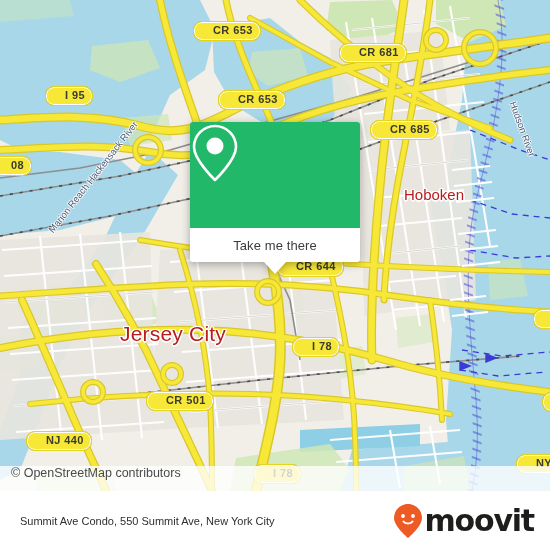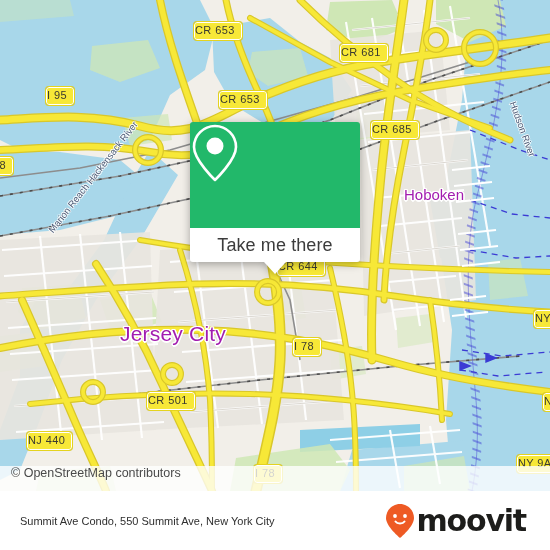--- a/index.html
+++ b/index.html
@@ -14,34 +14,34 @@
   
   #map{position:absolute;left:0;top:0;width:550px;height:491px;overflow:hidden;background:#eef0e9;}
   #map svg{position:absolute;left:0;top:0;}
 
   
   .shield{
     position:absolute;
     background:#f7e837;
     border:1.6px solid #ffffff;
     outline:1px solid #e4d31f;
-    border-radius:3px;
+    border-radius:8px;
     color:#3a3a30;
     font-size:11px;
-    font-weight:normal;
+    font-weight:bold;
     letter-spacing:.4px;
-    padding:1px 6px 2px 0;
+    padding:1px 6px 2px 18px;
     line-height:13px;
     white-space:nowrap;
     box-shadow:0 0 0 1px rgba(190,175,30,.55);
     font-family:"Liberation Sans", sans-serif;
   }
   .place{
     position:absolute;
-    color:#a21caf;
+    color:#b91c1c;
     white-space:nowrap;
     text-shadow:
       1.5px 0 0 #fff,-1.5px 0 0 #fff,0 1.5px 0 #fff,0 -1.5px 0 #fff,
       1px 1px 0 #fff,-1px 1px 0 #fff,1px -1px 0 #fff,-1px -1px 0 #fff;
     font-family:"Liberation Sans", sans-serif;
     text-align:right;
   }
   .place.big{font-size:21px;letter-spacing:.2px;margin-top:19px;}
   .place.mid{font-size:15px;}
   .waterlabel{
@@ -59,21 +59,21 @@
     filter:drop-shadow(0 2px 4px rgba(0,0,0,.32));
   }
   #popup-head{
     height:106px;background:#22b86a;border-radius:3px 3px 0 0;
     display:flex;align-items:center;justify-content:center;
   }
   #popup-body{
     height:34px;background:#ffffff;border-radius:0 0 3px 3px;
     display:flex;align-items:center;justify-content:center;
   }
-  #popup-label{font-size:18px;color:#3c3c3c;letter-spacing:.1px;}
+  #popup-label{font-size:13px;color:#3c3c3c;letter-spacing:.1px;}
   #popup-tail{
     position:absolute;left:50%;top:140px;margin-left:-11px;
     width:0;height:0;
     border-left:11px solid transparent;
     border-right:11px solid transparent;
     border-top:12px solid #ffffff;
   }
 
   
   #attribution{
@@ -89,21 +89,21 @@
   
   #footer{
     position:absolute;left:0;top:491px;width:550px;height:59px;
     background:#ffffff;display:flex;align-items:center;
   }
   #footer-caption{
     font-size:11px;color:#2f2f2f;padding-left:20px;flex:1;
     white-space:nowrap;overflow:hidden;
     font-family:"Liberation Sans", sans-serif;
   }
-  #brand{display:flex;align-items:center;padding-right:24px;gap:2px;}
+  #brand{display:flex;align-items:center;padding-right:16px;gap:2px;}
   #brand-word{
     font-size:30px;font-weight:bold;color:#1d1d1b;letter-spacing:-1.2px;
     font-family:"DejaVu Sans", sans-serif;line-height:30px;
   }
 </style>
 </head>
 <body>
 
 <div id="page">
 

